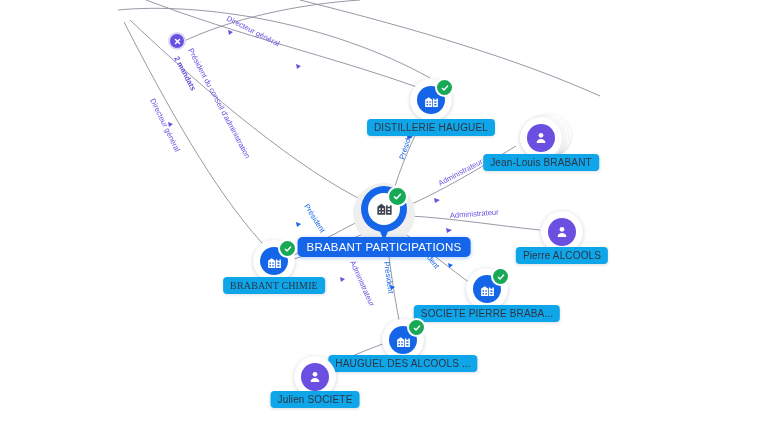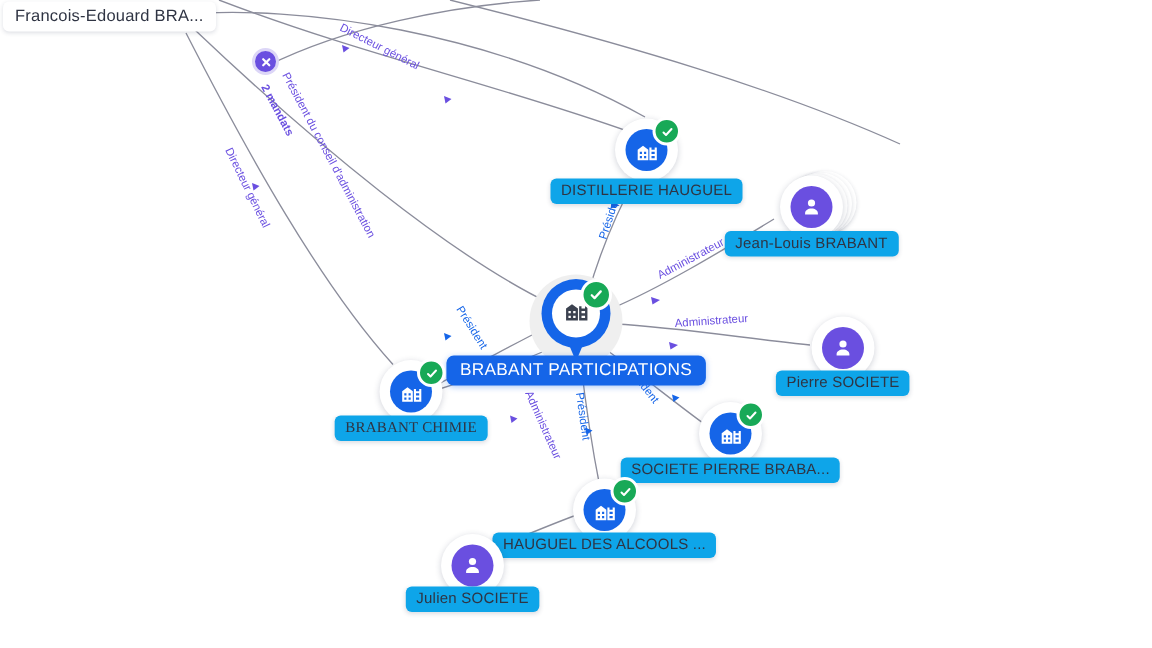--- a/index.html
+++ b/index.html
@@ -224,21 +224,21 @@
   <div class="node" style="left:562px;top:232px;">
     <div class="node-circle">
       <div class="inner person">
         <svg width="16" height="16" viewBox="0 0 24 24" fill="#ffffff">
           <circle cx="12" cy="8" r="3.6"></circle>
           <path d="M12 13.4c-3.6 0-6.4 2.1-6.4 4.7v1.3h12.8v-1.3c0-2.6-2.8-4.7-6.4-4.7z"></path>
         </svg>
       </div>
     </div>
   </div>
-  <div class="label" style="left:562px;top:247px;">Pierre SOCIETE</div>
+  <div class="label" style="left:562px;top:247px;">Pierre ALCOOLS</div>
 
   <div class="node" style="left:487px;top:289px;">
     <div class="node-circle">
       <div class="inner company">
         <svg width="17" height="17" viewBox="0 0 24 24" fill="#ffffff">
           <path d="M3 21V11l5-3.6 5 3.6V21H3zm2-2h2v-2H5v2zm4 0h2v-2H9v2zm-4-4h2v-2H5v2zm4 0h2v-2H9v2z"></path>
           <path d="M14 21V9h7v12h-7zm2-2h3v-2h-3v2zm0-4h3v-2h-3v2zm0-4h3v-2h-3v2z"></path>
         </svg>
       </div>
       <div class="badge">
@@ -289,21 +289,20 @@
       </div>
       <div class="badge">
         <svg width="8" height="8" viewBox="0 0 24 24" fill="none" stroke="#fff" stroke-width="4" stroke-linecap="round" stroke-linejoin="round">
           <polyline points="4,13 9,18 20,6"></polyline>
           </svg>
       </div>
     </div>
   </div>
   <div class="label" style="left:274px;top:277px;font-family:Liberation Serif, serif;">BRABANT CHIMIE</div>
 
-  <div class="label corner" style="left:2px;top:1px;">Francois-Edouard BRA...</div>
 
   <div class="xchip" style="left:177px;top:41px;">
     <svg width="7" height="7" viewBox="0 0 24 24" fill="none" stroke="#ffffff" stroke-width="5" stroke-linecap="round">
       <line x1="5" y1="5" x2="19" y2="19"></line>
       <line x1="19" y1="5" x2="5" y2="19"></line>
     </svg>
   </div>
 
 </div>
 

